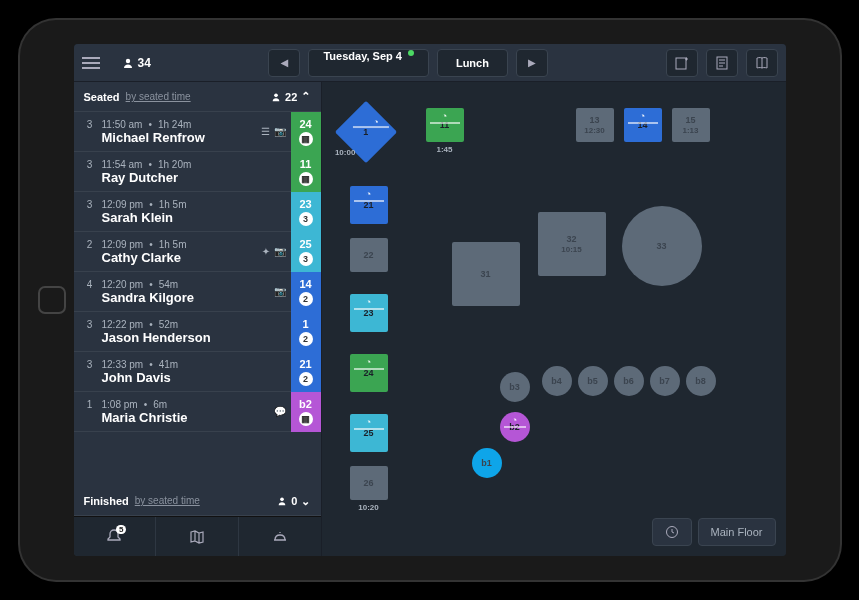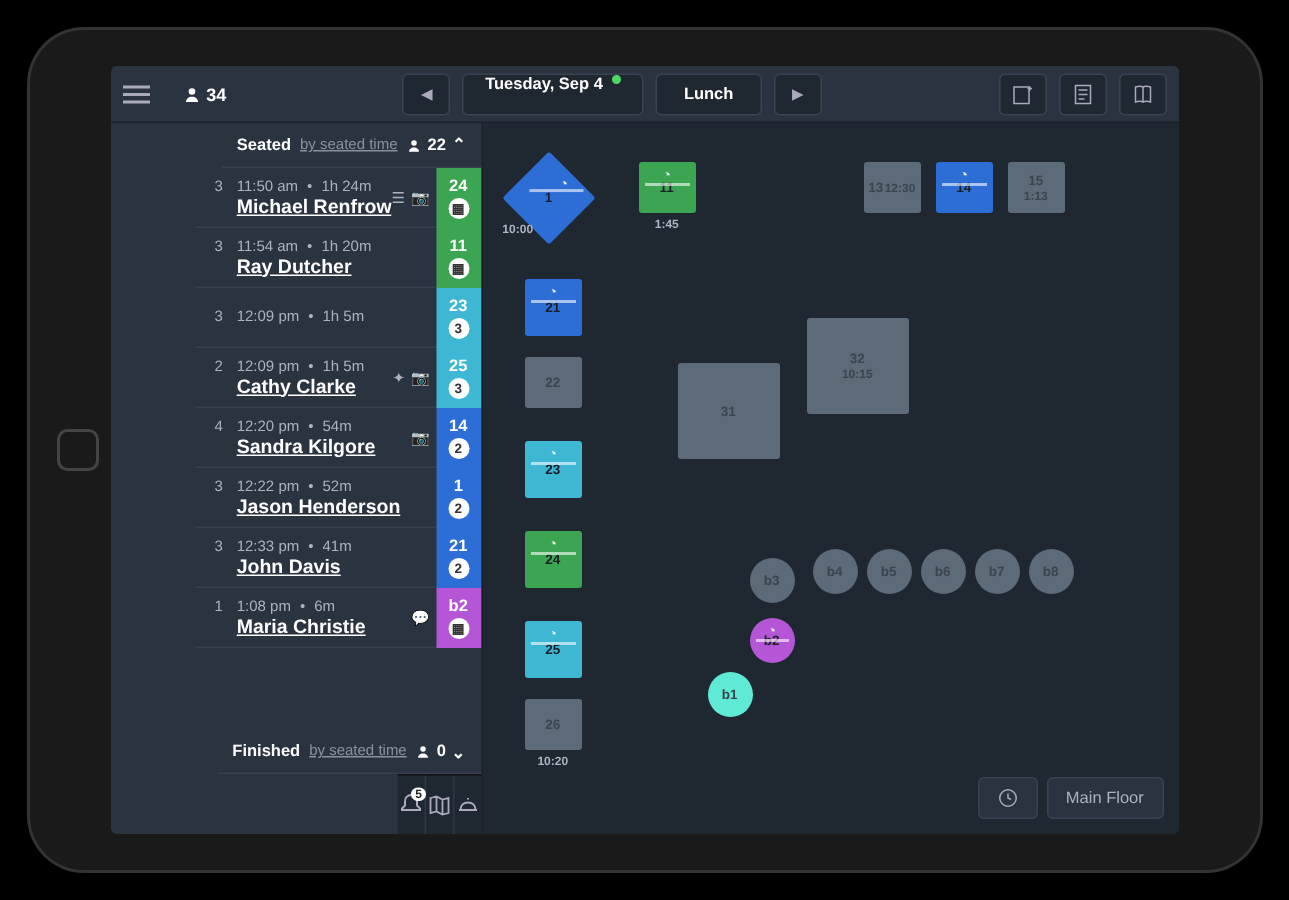--- a/index.html
+++ b/index.html
@@ -15,31 +15,31 @@
 .topbar { height: 38px; background: #2a3340; border-bottom: 1px solid #1a1f28; display: flex; align-items: center; padding: 0 8px; gap: 8px; }
 .menu-btn { color: #aab; width: 24px; display:flex; flex-direction:column; gap:3px; cursor:pointer; }
 .menu-btn span { height:2px; background:#aab; width:18px; }
 .guest-count { display: flex; align-items: center; gap: 4px; color: #fff; font-size: 12px; font-weight: 600; margin-left: 8px; }
 .nav-btn { width: 32px; height: 28px; background: #1f2730; border:1px solid #3a4450; border-radius: 4px; display: flex; align-items: center; justify-content: center; color: #aab; cursor:pointer; font-size:10px; }
 .date-pill { height: 28px; padding: 0 14px; background: #1f2730; border:1px solid #3a4450; border-radius: 4px; display: flex; align-items: flex-start; gap: 6px; color: #fff; font-size: 11px; font-weight: 600; }
 .green-dot { width: 6px; height: 6px; background: #4cd964; border-radius: 50%; }
 .shift-pill { height: 28px; padding: 0 18px; background: #1f2730; border:1px solid #3a4450; border-radius: 4px; display:flex; align-items:center; color:#fff; font-size:11px; font-weight:600; }
 .spacer { flex: 1; }
 .content { flex: 1; display: flex; overflow: hidden; }
-.sidebar { width: 248px; background: #2a3340; display: flex; flex-direction: column; border-right: 1px solid #1a1f28; align-items: flex-end; }
+.sidebar { width: 248px; background: #2a3340; display: flex; flex-direction: column; border-right: 1px solid #1a1f28; }
 .section-header { height: 30px; padding: 0 10px; display: flex; align-items: center; color: #fff; font-size: 11px; gap: 6px; border-bottom:1px solid #38414d; }
 .section-header .title { font-weight: 700; }
 .section-header .sort { color: #8a929e; text-decoration: underline; font-size: 10px; }
 .section-header .count { margin-left: auto; display:flex; align-items:center; gap:4px; font-size:11px; font-weight:600; }
 .reservation-list { flex: 1; overflow-y: auto; }
 .res-row { height: 40px; display: flex; align-items: center; border-bottom: 1px solid #38414d; padding-left: 10px; position:relative; }
 .res-info { flex: 1; display:flex; flex-direction:column; justify-content:center; min-width:0; }
 .res-meta { display: flex; align-items: center; gap: 6px; color: #aab3be; font-size: 10px; }
 .res-party { width:12px; text-align:center; }
-.res-name { color: #fff; font-size: 13px; font-weight: 600; white-space: nowrap; overflow:hidden; text-overflow:ellipsis;text-decoration:underline; }
+.res-name { color: #fff; font-size: 13px; font-weight: 600; white-space: nowrap; overflow:hidden; text-overflow:ellipsis; }
 .res-icons { display:flex; gap:4px; align-items:center; margin-right:4px; color:#aab3be; font-size:10px;}
 .res-badge { width: 30px; height: 40px; display:flex; flex-direction:column; align-items:center; justify-content:center; color:#fff; font-size:10px; font-weight:700; gap:2px; }
 .res-badge .tbl { font-size:11px; font-weight:700; }
 .res-badge .indicator { width:14px; height:14px; border-radius:50%; background:#fff; display:flex; align-items:center; justify-content:center; color:#333; font-size:9px; font-weight:700;}
 .footer-nav { height: 40px; background: #1f2730; display: flex; align-items: stretch; border-top:1px solid #111;}
 .footer-btn { flex: 1; display: flex; align-items: center; justify-content: center; color: #aab3be; border-right:1px solid #2e3742; position:relative; cursor:pointer; }
 .footer-btn:last-child { border-right:none; }
 .notif-dot { position:absolute; top:8px; left:52%; background:#fff; color:#222; font-size:8px; font-weight:700; padding:0 3px; border-radius:6px; }
 .floor { flex: 1; position: relative; background: #1f2730; overflow:hidden; }
 .table { position: absolute; background: #5d6a78; border-radius: 2px; display: flex; align-items: center; justify-content: center; color: #3b444f; font-size: 10px; font-weight: 600; }
@@ -155,20 +155,21 @@
               </div>
             </div>
             <div class="res-row">
               <div class="res-info">
                 <div class="res-meta">
                   <span class="res-party">3</span>
                   <span>12:09 pm</span>
                   <span>•</span>
                   <span>1h 5m</span>
                 </div>
+                <div class="res-name" style="padding-left:18px">Sarah Klein</div>
               </div>
               <div class="res-icons"></div>
               <div class="res-badge" style="background:#3db7d4">
                 <span class="tbl">23</span>
                 <span class="indicator">3</span>
               </div>
             </div>
             <div class="res-row">
               <div class="res-info">
                 <div class="res-meta">
@@ -307,21 +308,21 @@
             <span class="table-label" style="color:#1a2028">1</span>
             <span class="table-time">10:00</span>
           </div>
           <div class="table" style="left: 104px; top: 26px; width: 38px; height: 34px; background: rgb(59, 165, 82);">
             <span style="position:absolute;top:3px;left:0;right:0;text-align:center;font-size:9px;color:rgba(255,255,255,0.9)">◔</span>
             <div class="table-bar"></div>
             <span class="table-label" style="color:#1a2028">11</span>
             <span class="table-time">1:45</span>
           </div>
           <div class="table" style="left: 254px; top: 26px; width: 38px; height: 34px; background: rgb(93, 106, 120);">
-            <div style="display:flex;flex-direction:row;align-items:center;gap:1px">
+            <div style="display:flex;flex-direction:column;align-items:center;gap:1px">
               <span class="table-label" style="color:#3b444f">13</span>
               <span style="font-size:8px;color:#3b444f">12:30</span>
             </div>
           </div>
           <div class="table" style="left: 302px; top: 26px; width: 38px; height: 34px; background: rgb(45, 109, 214);">
             <span style="position:absolute;top:3px;left:0;right:0;text-align:center;font-size:9px;color:rgba(255,255,255,0.9)">◔</span>
             <div class="table-bar"></div>
             <span class="table-label" style="color:#1a2028">14</span>
           </div>
           <div class="table" style="left: 350px; top: 26px; width: 38px; height: 34px; background: rgb(93, 106, 120);">
@@ -359,21 +360,24 @@
           </div>
           <div class="table" style="left: 130px; top: 130px; width: 68px; height: 64px; background: rgb(93, 106, 120); margin-top: 30px;">
             <span class="table-label" style="color:#3b444f">31</span>
           </div>
           <div class="table" style="left: 216px; top: 130px; width: 68px; height: 64px; background: rgb(93, 106, 120);">
             <div style="display:flex;flex-direction:column;align-items:center;gap:1px">
               <span class="table-label" style="color:#3b444f">32</span>
               <span style="font-size:8px;color:#3b444f">10:15</span>
             </div>
           </div>
-          <div class="table circle" style="left: 150px; top: 366px; width: 30px; height: 30px; background: #5eead4;">
+          <div class="table circle" style="left: 300px; top: 124px; width: 80px; height: 80px; background: rgb(93, 106, 120);">
+            <span class="table-label" style="color:#3b444f">33</span>
+          </div>
+          <div class="table circle" style="left: 150px; top: 366px; width: 30px; height: 30px; background: #0ea5e9;">
             <span class="table-label" style="color:#3b444f">b1</span>
           </div>
           <div class="table circle" style="left: 178px; top: 330px; width: 30px; height: 30px; background: rgb(181, 86, 214);">
             <span style="position:absolute;top:3px;left:0;right:0;text-align:center;font-size:9px;color:rgba(255,255,255,0.9)">◔</span>
             <div class="table-bar"></div>
             <span class="table-label" style="color:#1a2028">b2</span>
           </div>
           <div class="table circle" style="left: 178px; top: 290px; width: 30px; height: 30px; background: rgb(93, 106, 120);">
             <span class="table-label" style="color:#3b444f">b3</span>
           </div>

